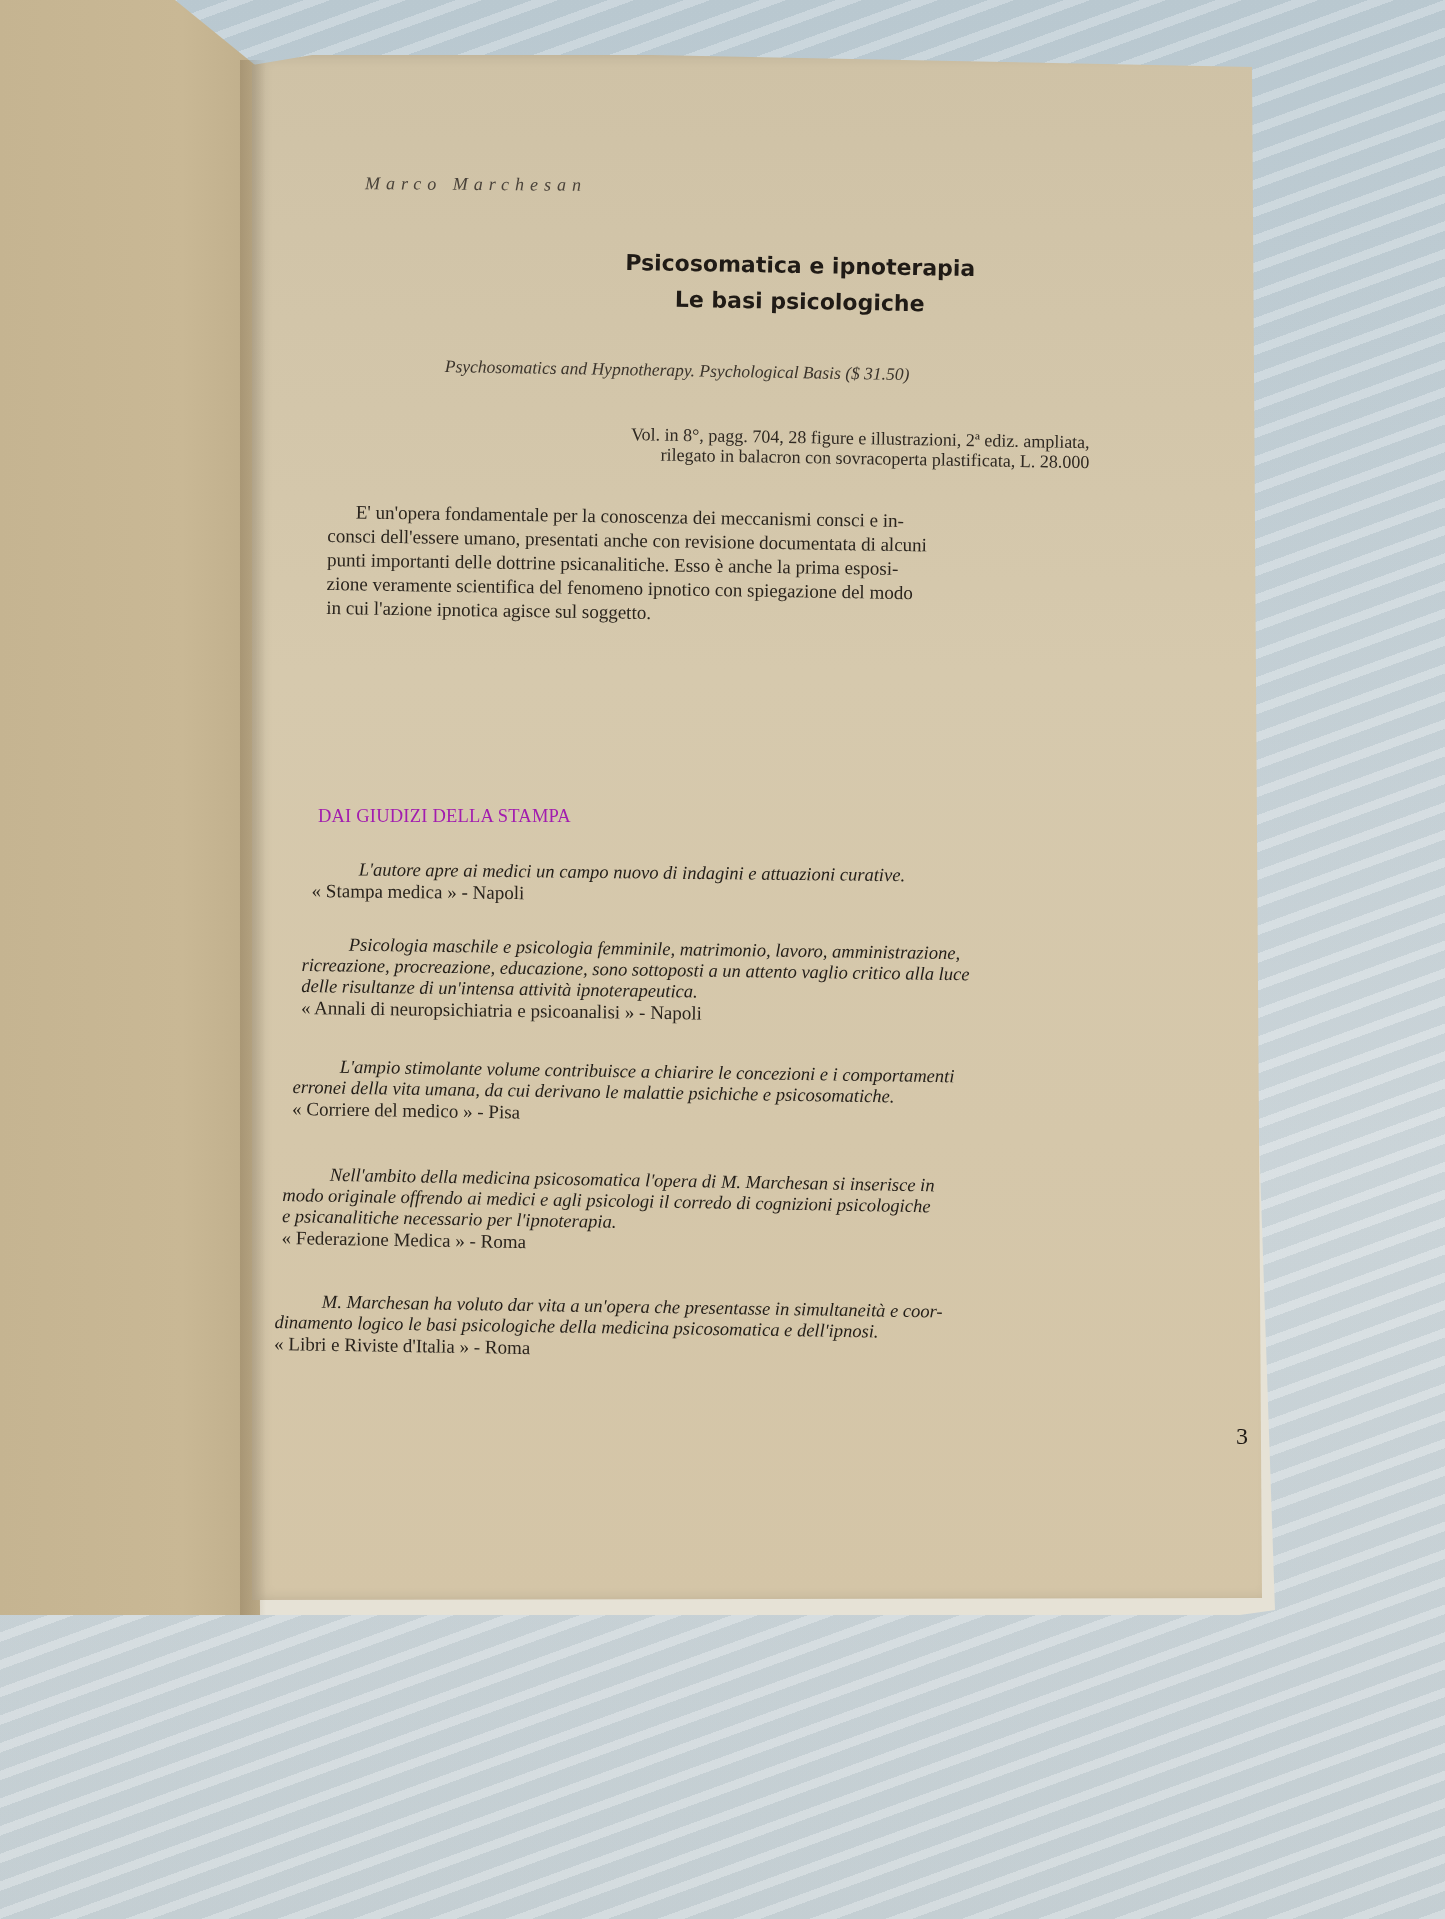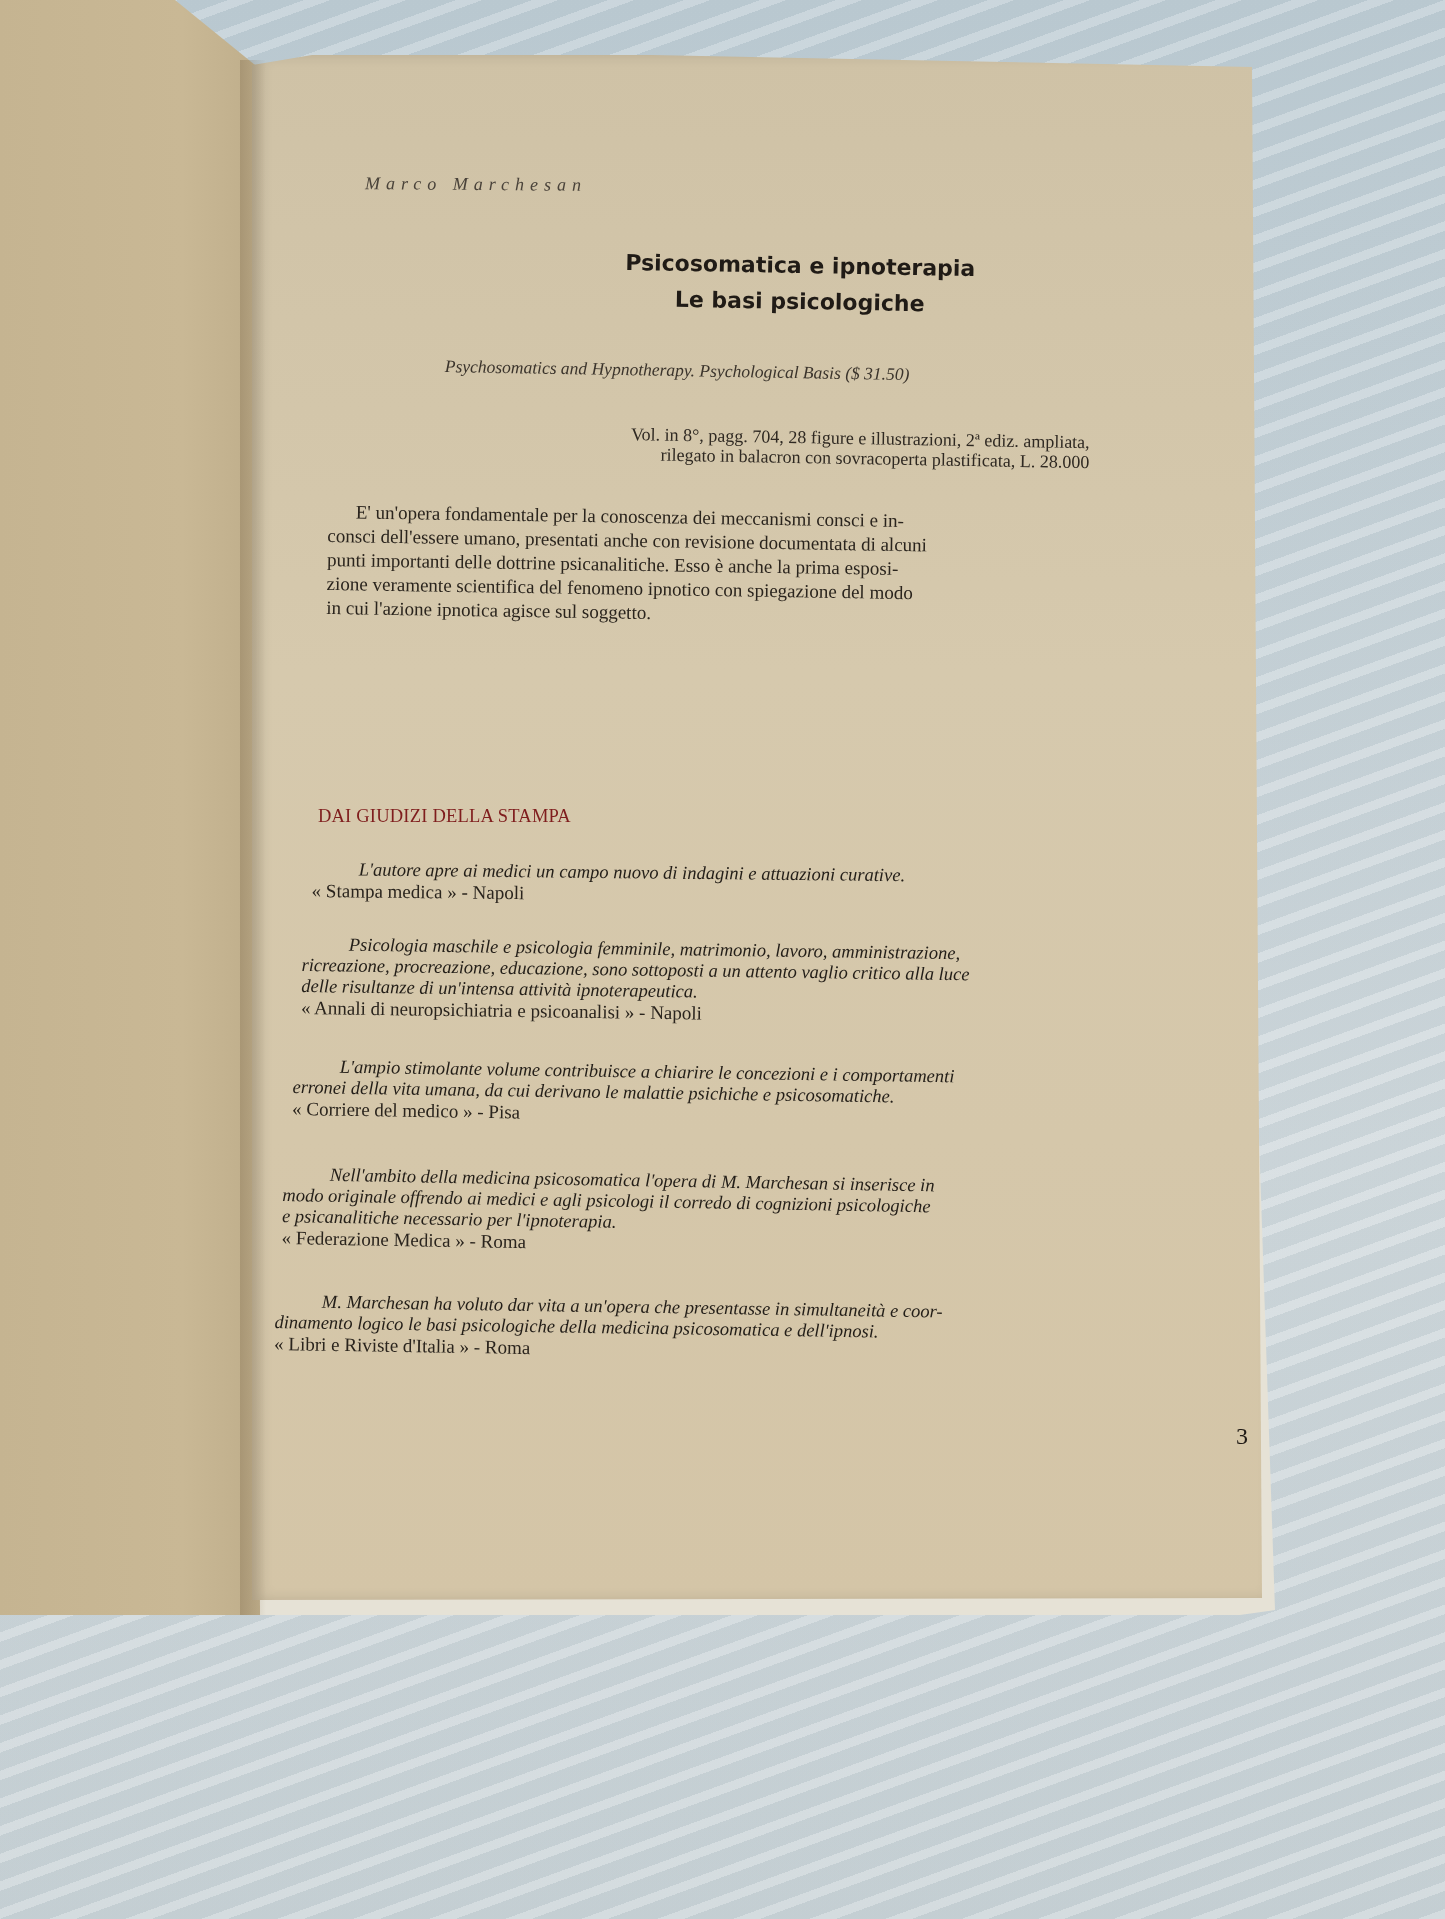--- a/index.html
+++ b/index.html
@@ -131,21 +131,21 @@
       white-space: nowrap;
     }
     .description .line.indent {
       padding-left: 28px;
     }
     .press-heading {
       position: absolute;
       left: 318px;
       top: 790px;
       font-size: 18.5px;
-      color: #7f1d1d;
+      color: #a21caf;
       letter-spacing: 0.2px;
     }
     .review {
       position: absolute;
       left: 0;
       width: 940px;
       transform-origin: left top;
     }
     .review .quote-line {
       display: block;

